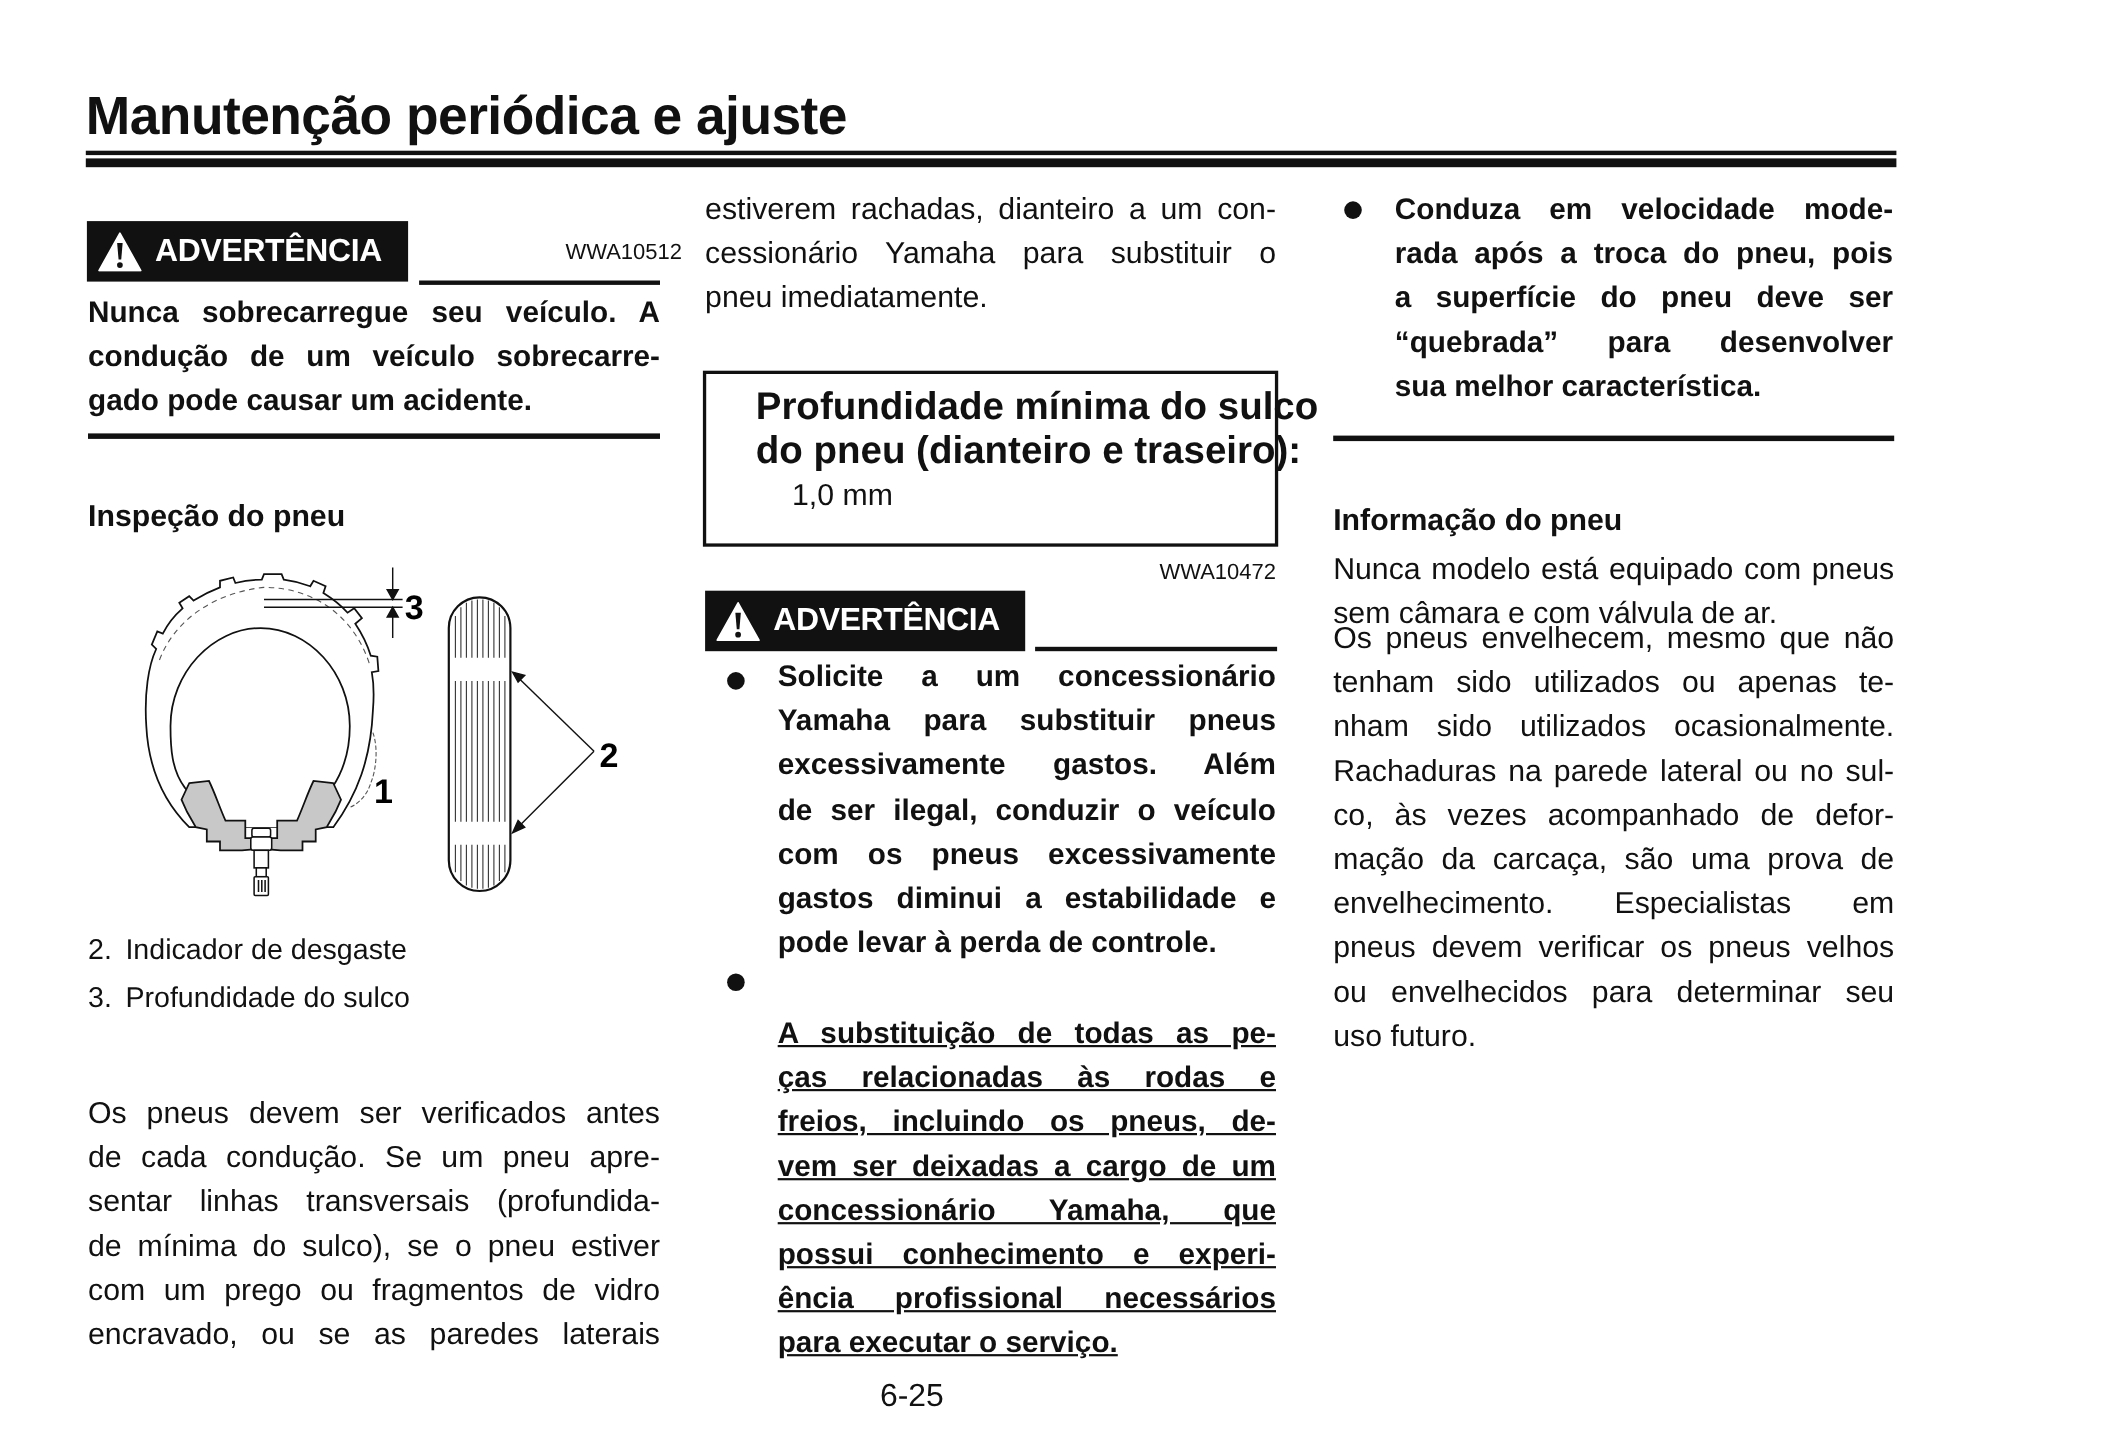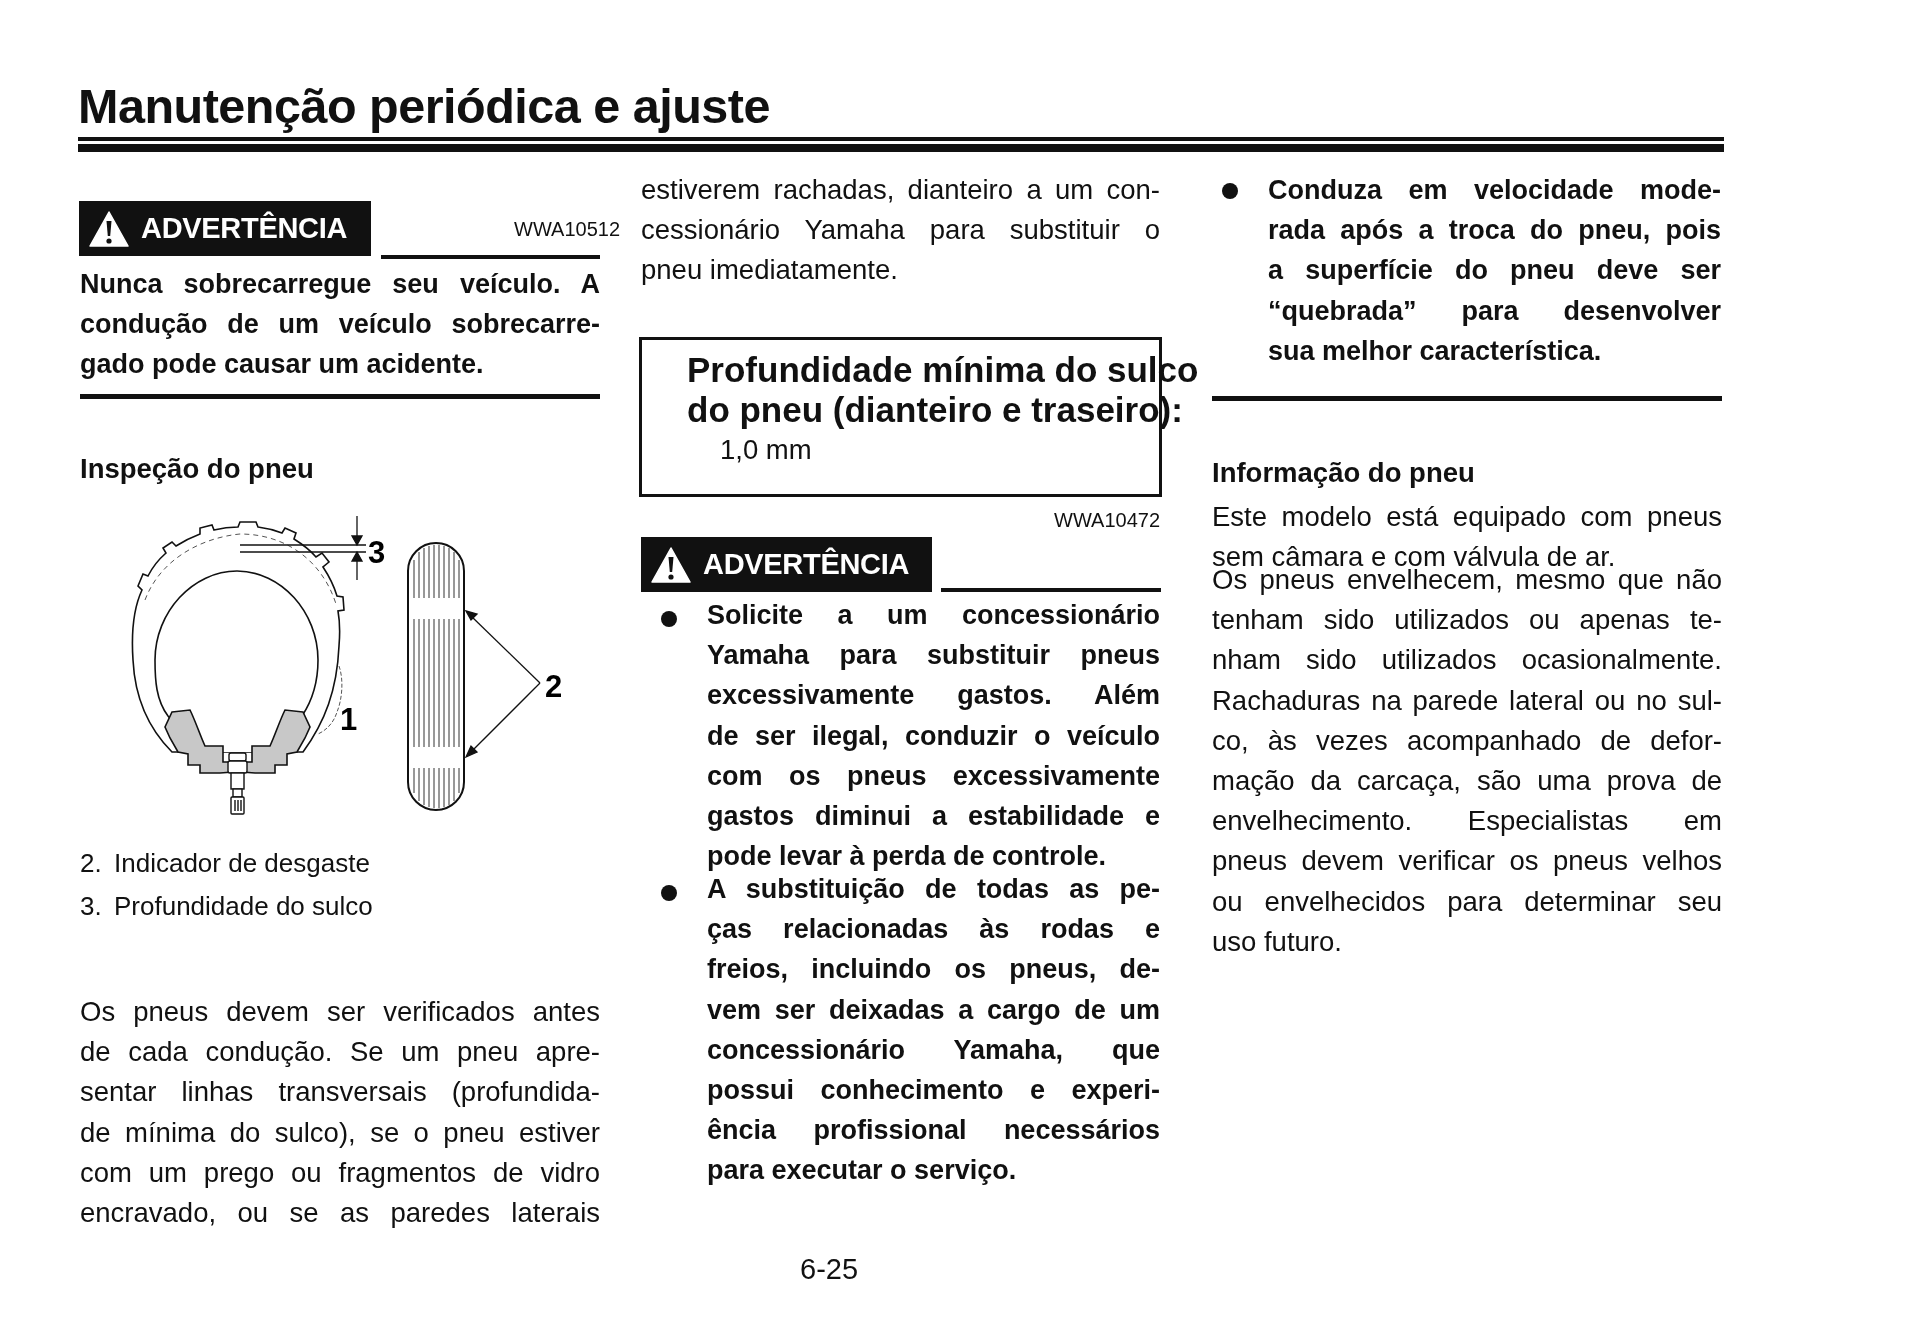--- a/index.html
+++ b/index.html
@@ -206,21 +206,21 @@
   <span class="jline">Solicite a um concessionário</span>
   <span class="jline">Yamaha para substituir pneus</span>
   <span class="jline">excessivamente gastos. Além</span>
   <span class="jline">de ser ilegal, conduzir o veículo</span>
   <span class="jline">com os pneus excessivamente</span>
   <span class="jline">gastos diminui a estabilidade e</span>
   <span class="jline last">pode levar à perda de controle.</span>
 </div>
 
 <div class="bullet" style="left:661px; top:885px;"></div>
-<div class="abs para bold" style="left:707px; width:453px; top:869px;">
+<div class="abs para bold" style="left:707px; width:453px; top:919px;text-decoration:underline;">
   <span class="jline">A substituição de todas as pe-</span>
   <span class="jline">ças relacionadas às rodas e</span>
   <span class="jline">freios, incluindo os pneus, de-</span>
   <span class="jline">vem ser deixadas a cargo de um</span>
   <span class="jline">concessionário Yamaha, que</span>
   <span class="jline">possui conhecimento e experi-</span>
   <span class="jline">ência profissional necessários</span>
   <span class="jline last">para executar o serviço.</span>
 </div>
 
@@ -230,21 +230,21 @@
   <span class="jline">rada após a troca do pneu, pois</span>
   <span class="jline">a superfície do pneu deve ser</span>
   <span class="jline">“quebrada” para desenvolver</span>
   <span class="jline last">sua melhor característica.</span>
 </div>
 <div class="abs hline" style="left:1212px; width:510px; top:396px; height:5px;"></div>
 
 <div class="abs heading" style="left:1212px; top:456px;">Informação do pneu</div>
 
 <div class="abs para" style="left:1212px; width:510px; top:497px;">
-  <span class="jline">Este modelo está equipado com pneus</span>
+  <span class="jline">Nunca modelo está equipado com pneus</span>
   <span class="jline last">sem câmara e com válvula de ar.</span>
 </div>
 
 <div class="abs para" style="left:1212px; width:510px; top:560px;">
   <span class="jline">Os pneus envelhecem, mesmo que não</span>
   <span class="jline">tenham sido utilizados ou apenas te-</span>
   <span class="jline">nham sido utilizados ocasionalmente.</span>
   <span class="jline">Rachaduras na parede lateral ou no sul-</span>
   <span class="jline">co, às vezes acompanhado de defor-</span>
   <span class="jline">mação da carcaça, são uma prova de</span>

